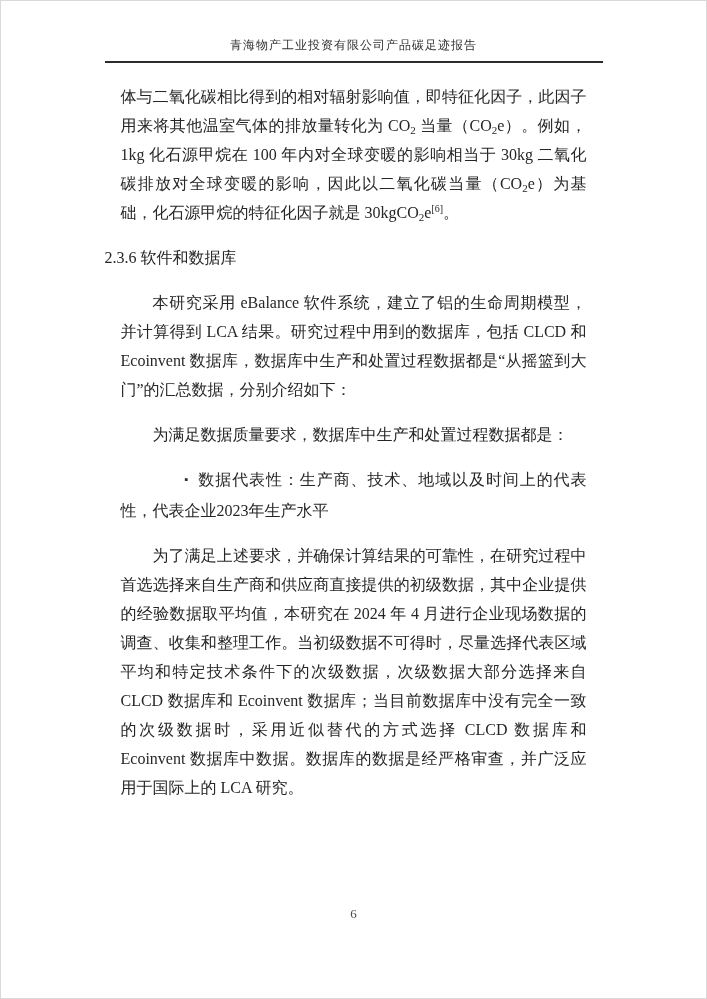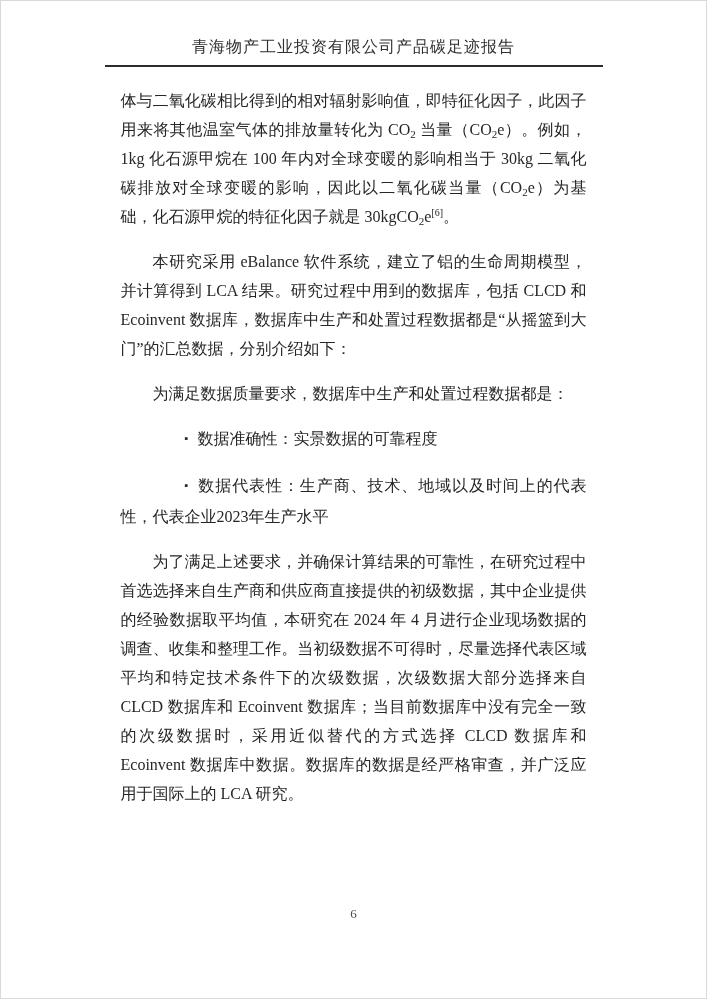--- a/index.html
+++ b/index.html
@@ -23,21 +23,21 @@
     overflow:hidden;
     color:var(--ink);
   }
   .column{
     width:498px;
     margin:0 auto;
   }
   .running-header{
     padding-top:36px;
     text-align:center;
-    font-size:16px;
+    font-size:12px;
     letter-spacing:1px;
     color:#303030;
     border-bottom:2px solid var(--rule);
     padding-bottom:7px;
   }
   .doc-body{
     margin-top:19px;
     font-size:16px;
     line-height:29px;
     text-align:justify;
@@ -80,21 +80,21 @@
   }
 </style>
 </head>
 <body>
 
 <div class="page">
   <div class="column">
     <div class="running-header">青海物产工业投资有限公司产品碳足迹报告</div>
     <div class="doc-body">
         <p class="para">体与二氧化碳相比得到的相对辐射影响值，即特征化因子，此因子用来将其他温室气体的排放量转化为 CO<sub>2</sub> 当量（CO<sub>2</sub>e）。例如，1kg 化石源甲烷在 100 年内对全球变暖的影响相当于 30kg 二氧化碳排放对全球变暖的影响，因此以二氧化碳当量（CO<sub>2</sub>e）为基础，化石源甲烷的特征化因子就是 30kgCO<sub>2</sub>e<sup>[6]</sup>。</p>
+        <div class="heading">2.3.6 软件和数据库</div>
         <p class="para indent">本研究采用 eBalance 软件系统，建立了铝的生命周期模型，并计算得到 LCA 结果。研究过程中用到的数据库，包括 CLCD 和 Ecoinvent 数据库，数据库中生产和处置过程数据都是“从摇篮到大门”的汇总数据，分别介绍如下：</p>
         <p class="para indent">为满足数据质量要求，数据库中生产和处置过程数据都是：</p>
-        <p class="para indent"><span class="bullet-marker">▪</span>数据准确性：实景数据的可靠程度</p>
         <p class="para indent"><span class="bullet-marker">▪</span>数据代表性：生产商、技术、地域以及时间上的代表性，代表企业2023年生产水平</p>
         <p class="para indent">为了满足上述要求，并确保计算结果的可靠性，在研究过程中首选选择来自生产商和供应商直接提供的初级数据，其中企业提供的经验数据取平均值，本研究在 2024 年 4 月进行企业现场数据的调查、收集和整理工作。当初级数据不可得时，尽量选择代表区域平均和特定技术条件下的次级数据，次级数据大部分选择来自 CLCD 数据库和 Ecoinvent 数据库；当目前数据库中没有完全一致的次级数据时，采用近似替代的方式选择 CLCD 数据库和 Ecoinvent 数据库中数据。数据库的数据是经严格审查，并广泛应用于国际上的 LCA 研究。</p>
       </div>
   </div>
   <div class="page-number">6</div>
 </div>
 
 </body></html>

